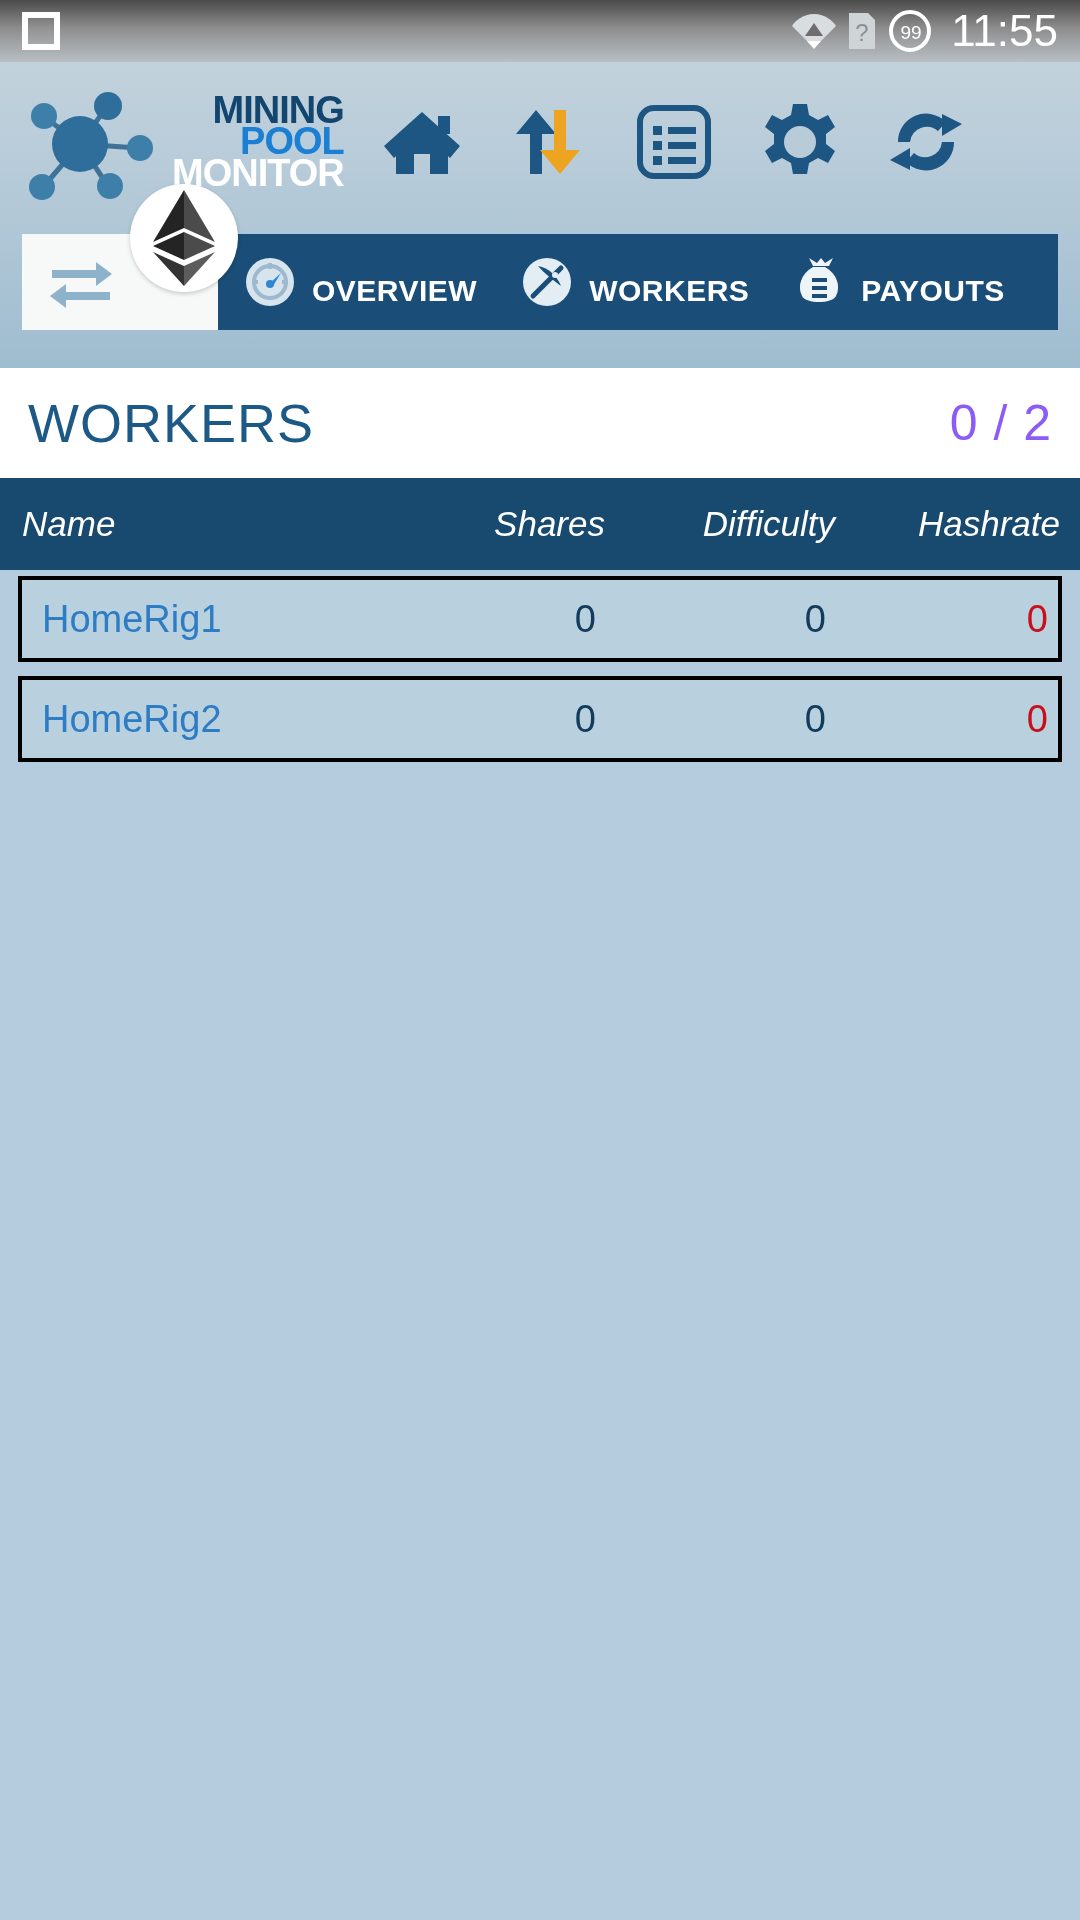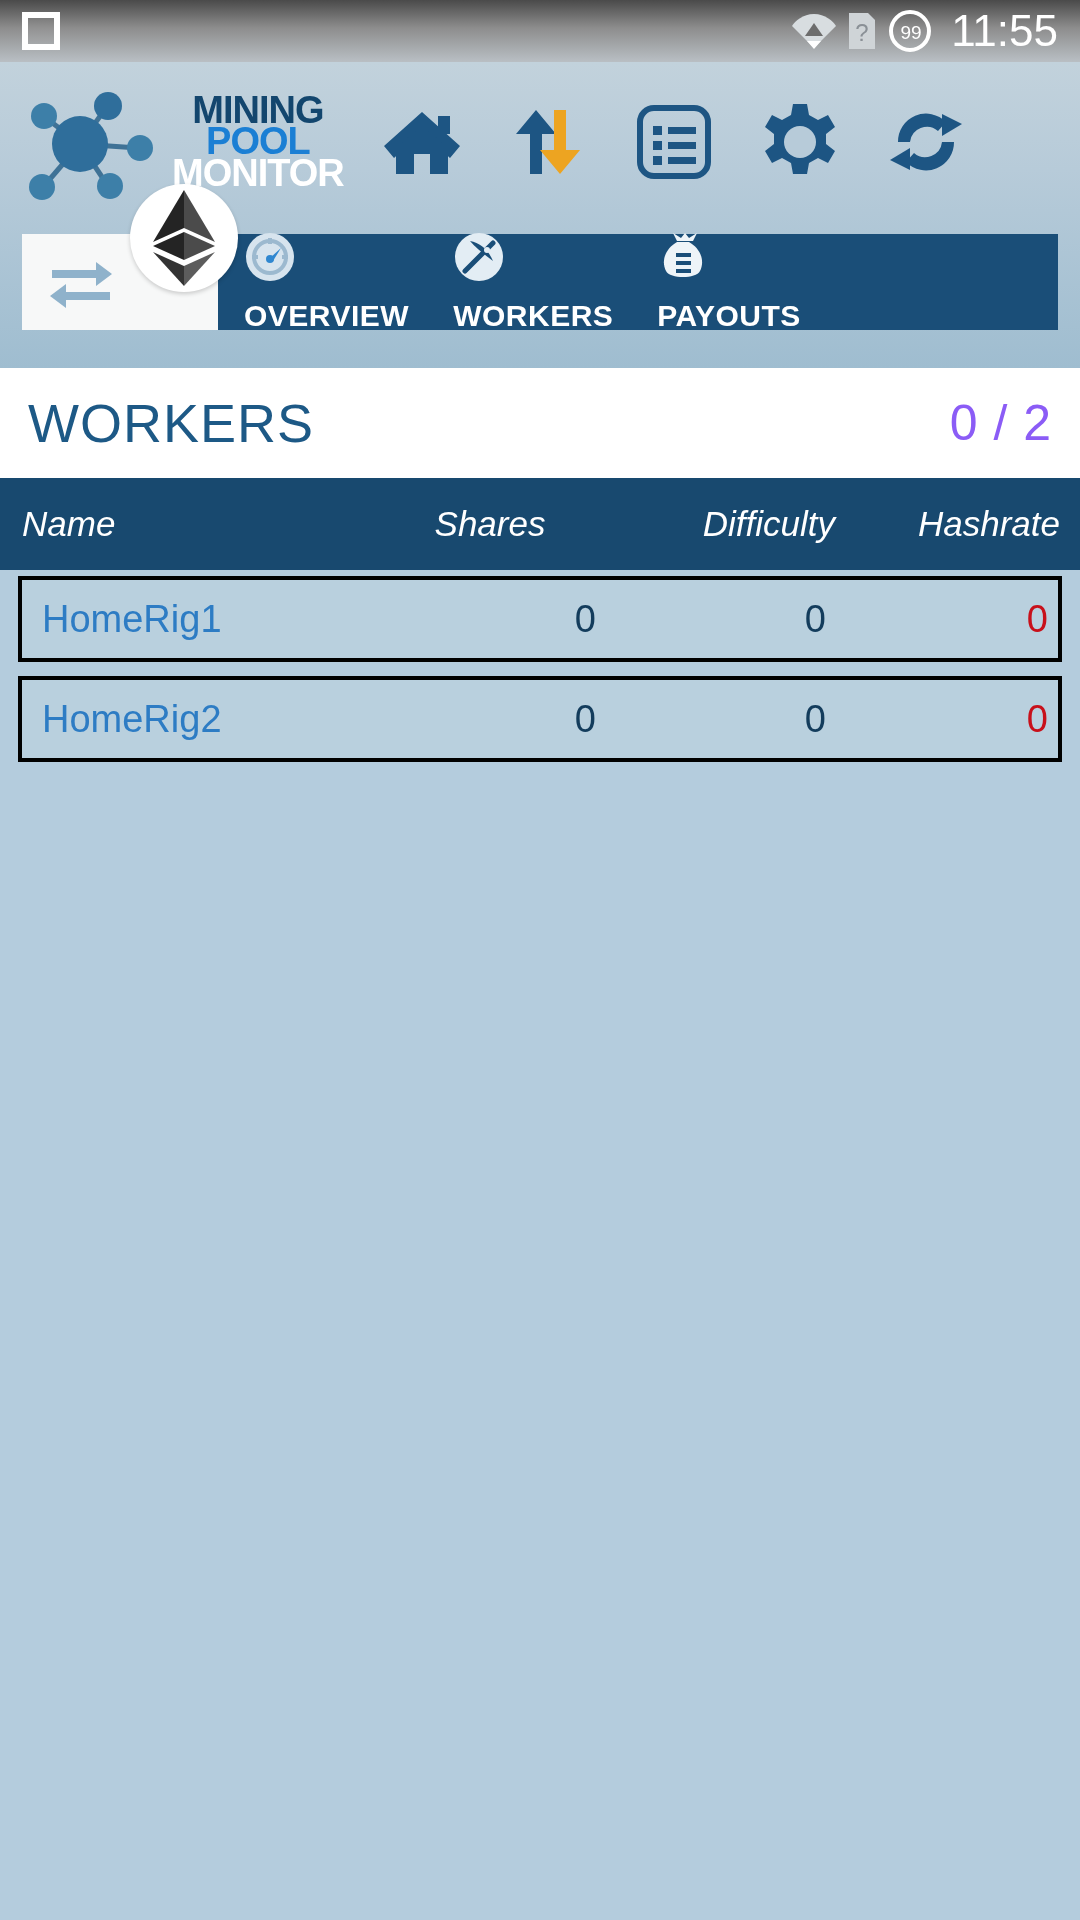--- a/index.html
+++ b/index.html
@@ -68,21 +68,21 @@
     margin-left: 14px;
     flex: none;
   }
   .logo-text {
     margin-left: 8px;
     line-height: 0.82;
     font-weight: bold;
     font-size: 38px;
     letter-spacing: -1px;
     font-family: "Liberation Sans", sans-serif;
-    text-align: center;
+    text-align: right;
   }
   .logo-text .l1 { color: #13466e; display: block; }
   .logo-text .l2 { color: #1b7fd4; display: block; }
   .logo-text .l3 { color: #ffffff; display: block; }
 
   .toolbar {
     margin-left: 36px;
     display: flex;
     align-items: center;
     gap: 42px;
@@ -134,23 +134,22 @@
     box-shadow: 0 2px 4px rgba(0,0,0,0.18);
   }
   .tabs {
     margin-left: 222px;
     display: flex;
     align-items: center;
     gap: 44px;
   }
   .tab {
     display: flex;
-    align-items: flex-start;
+    align-items: flex-end;
     gap: 16px;
-    flex-direction: column;
   }
   .tab-label {
     color: #ffffff;
     font-size: 30px;
     font-weight: bold;
     letter-spacing: 0.5px;
     white-space: nowrap;
   }
   .tab-ic { width: 52px; height: 52px; flex: none; }
 
@@ -183,21 +182,21 @@
     align-items: center;
     padding: 0 20px 0 22px;
     box-sizing: border-box;
     font-style: italic;
   }
   .th {
     color: #ffffff;
     font-size: 35px;
   }
   .th.name { flex: 1 1 auto; text-align: left; }
-  .th.shares { width: 230px; text-align: center; }
+  .th.shares { width: 230px; text-align: right; }
   .th.difficulty { width: 230px; text-align: right; }
   .th.hashrate { width: 225px; text-align: right; }
 
   .rows {
     padding: 6px 18px 0 18px;
   }
   .row {
     height: 86px;
     border: 4px solid #000000;
     background: #b9d0de;

